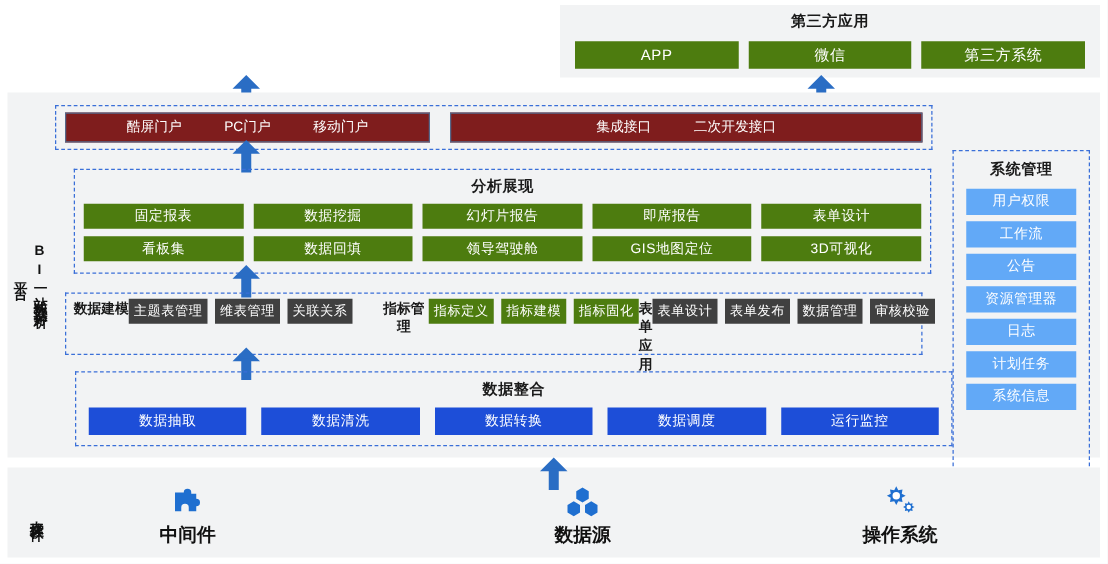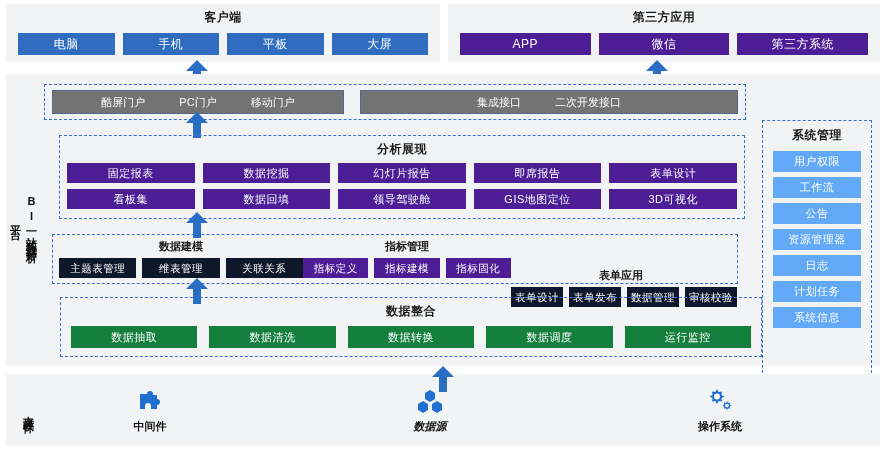--- a/index.html
+++ b/index.html
@@ -20,24 +20,24 @@
     letter-spacing:.5px;
   }
 
   
   .chiprow{display:flex;gap:8px;}
   .chip{
     flex:1;text-align:center;color:#ffffff;font-size:11px;
     line-height:20px;height:20px;letter-spacing:.5px;white-space:nowrap;
   }
   .chip.blue{background:#2f6cc0;}
-  .chip.teal{background:#4c1d95;}
-  .chip.brightblue{background:#0f172a;}
+  .chip.teal{background:#4d7c0f;}
+  .chip.brightblue{background:#404040;}
   .chip.lightblue{background:#62a9f7;}
-  .chip.green{background:#15803d;}
+  .chip.green{background:#1d4ed8;}
 
   
   #client-panel{left:6px;top:4px;width:434px;height:58px;}
   #client-panel .panel-title{margin-top:5px;}
   #client-panel .chiprow{margin:7px 12px 0 12px;}
   #client-panel .chip{height:22px;line-height:22px;font-size:12px;}
 
   #thirdparty-panel{left:448px;top:4px;width:432px;height:58px;}
   #thirdparty-panel .panel-title{margin-top:5px;}
   #thirdparty-panel .chiprow{margin:7px 12px 0 12px;}
@@ -61,34 +61,34 @@
   .vtext{
     writing-mode:vertical-rl;text-orientation:upright;
     font-size:11px;font-weight:bold;color:#111;letter-spacing:3px;
   }
 
   
   .dashed{position:absolute;border:1px dashed #3a6fd8;background:transparent;}
 
   #portal-box{left:44px;top:84px;width:700px;height:34px;}
   .darkbar{
-    position:absolute;background:#737373;color:#fff;height:22px;line-height:22px;
+    position:absolute;background:#7f1d1d;color:#fff;height:22px;line-height:22px;
     display:flex;align-items:center;justify-content:center;gap:34px;font-size:11px;
     border:1px solid #55688a;
   }
   #portal-bar-left{left:52px;top:90px;width:290px;}
   #portal-bar-right{left:360px;top:90px;width:376px;text-align:right;}
 
   #analysis-box{left:59px;top:135px;width:684px;height:82px;}
   #analysis-box .panel-title{margin-top:5px;}
   #analysis-box .chiprow{margin:5px 7px 0 7px;}
 
   #mid-box{left:52px;top:234px;width:684px;height:48px;}
   .mid-groups{display:flex;gap:0;padding:4px 6px 0 6px;}
-  .mid-group{display:flex;flex-direction:column;}
+  .mid-group{display:flex;flex-direction:row;}
   .mid-group .gtitle{font-weight:bold;font-size:11px;text-align:center;margin-bottom:4px;color:#1a1a1a;}
   .mid-group .chiprow{gap:6px;}
   .mid-group .chip{font-size:10.5px;padding:0 4px;}
 
   #integration-box{left:60px;top:297px;width:700px;height:58px;}
   #integration-box .panel-title{margin-top:5px;}
   #integration-box .chiprow{margin:6px 10px 0 10px;gap:12px;}
   #integration-box .chip{height:22px;line-height:22px;}
 
   #sysmgmt-box{left:762px;top:84px;width:108px;height:271px;margin-top:36px;}
@@ -99,40 +99,31 @@
   
   #support-panel{left:6px;top:374px;width:874px;height:72px;background:#f2f3f4;}
   #support-label{
     position:absolute;left:16px;top:382px;width:24px;height:58px;
     display:flex;align-items:center;justify-content:center;
   }
   #support-label .vtext{letter-spacing:2px;}
 
   .supitem{position:absolute;width:120px;text-align:center;}
   .supitem .sicon{height:30px;display:flex;align-items:flex-end;justify-content:center;}
-  .supitem .slabel{font-size:11px;font-weight:bold;color:#111;margin-top:3px;}
+  .supitem .slabel{font-size:15px;font-weight:bold;color:#111;margin-top:3px;}
 
   #sup-middleware{left:90px;top:386px;}
-  #sup-datasource{left:370px;top:386px;font-style:italic;}
+  #sup-datasource{left:406px;top:386px;}
   #sup-os{left:660px;top:386px;}
 </style>
 </head>
 <body>
 
 <div class="page">
 
-  <div class="panel" id="client-panel">
-    <div class="panel-title">客户端</div>
-    <div class="chiprow">
-      <div class="chip blue">电脑</div>
-      <div class="chip blue">手机</div>
-      <div class="chip blue">平板</div>
-      <div class="chip blue">大屏</div>
-    </div>
-  </div>
 
   <div class="panel" id="thirdparty-panel">
     <div class="panel-title">第三方应用</div>
     <div class="chiprow">
       <div class="chip teal">APP</div>
       <div class="chip teal">微信</div>
       <div class="chip teal">第三方系统</div>
     </div>
   </div>
 
@@ -207,21 +198,21 @@
 
       <div class="mid-group" style="width:208px;">
         <div class="gtitle">指标管理</div>
         <div class="chiprow">
           <div class="chip teal">指标定义</div>
           <div class="chip teal">指标建模</div>
           <div class="chip teal">指标固化</div>
         </div>
       </div>
 
-      <div class="mid-group" style="width:220px;margin-top:29px;">
+      <div class="mid-group" style="width:220px;">
         <div class="gtitle">表单应用</div>
         <div class="chiprow">
           <div class="chip brightblue">表单设计</div>
           <div class="chip brightblue">表单发布</div>
           <div class="chip brightblue">数据管理</div>
           <div class="chip brightblue">审核校验</div>
         </div>
       </div>
 
     </div>

